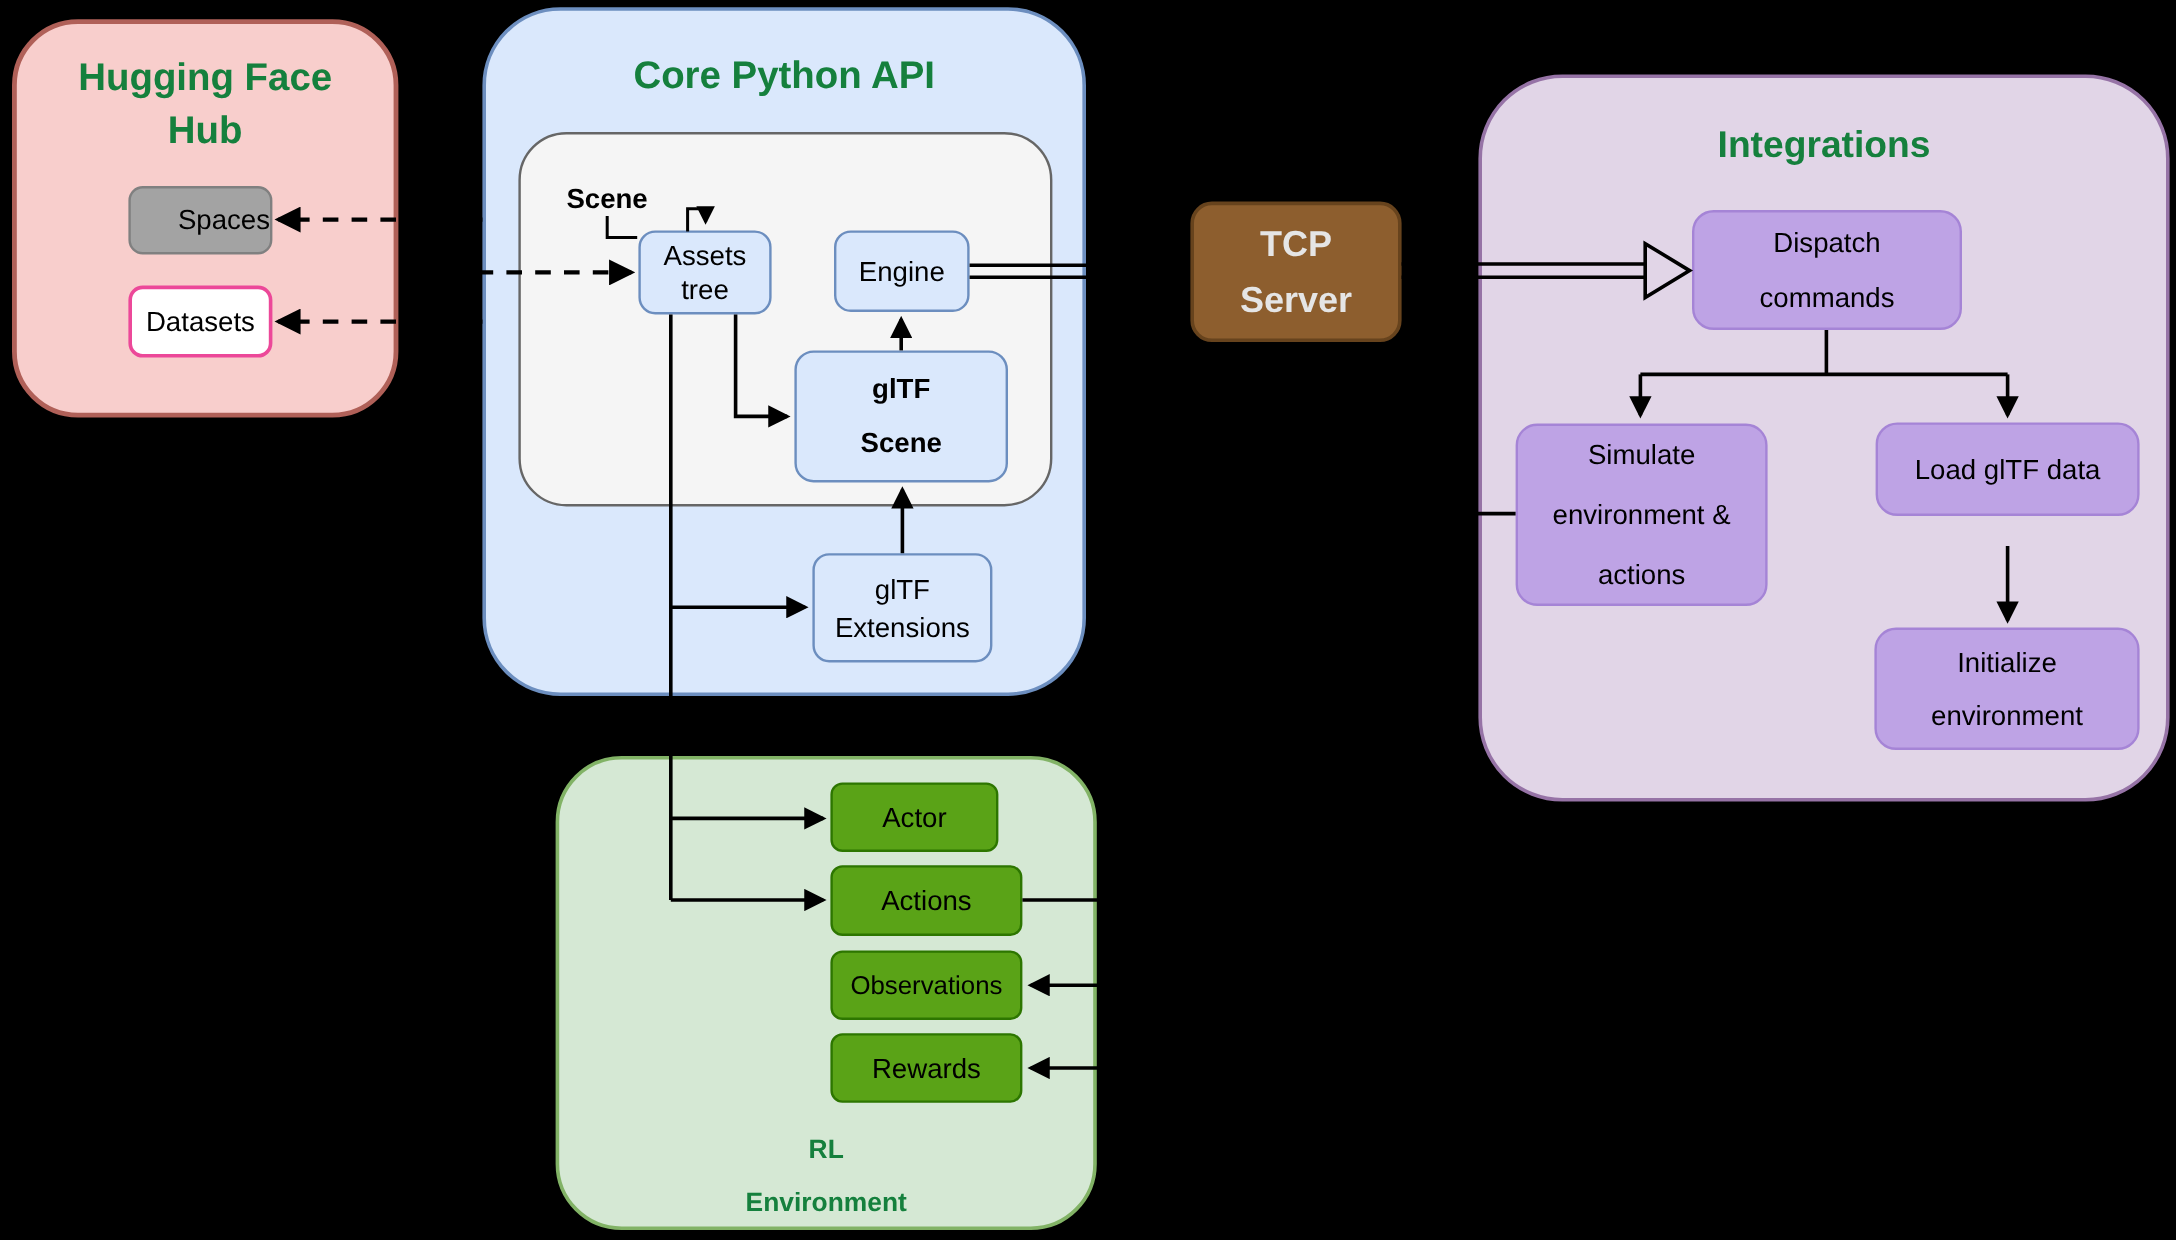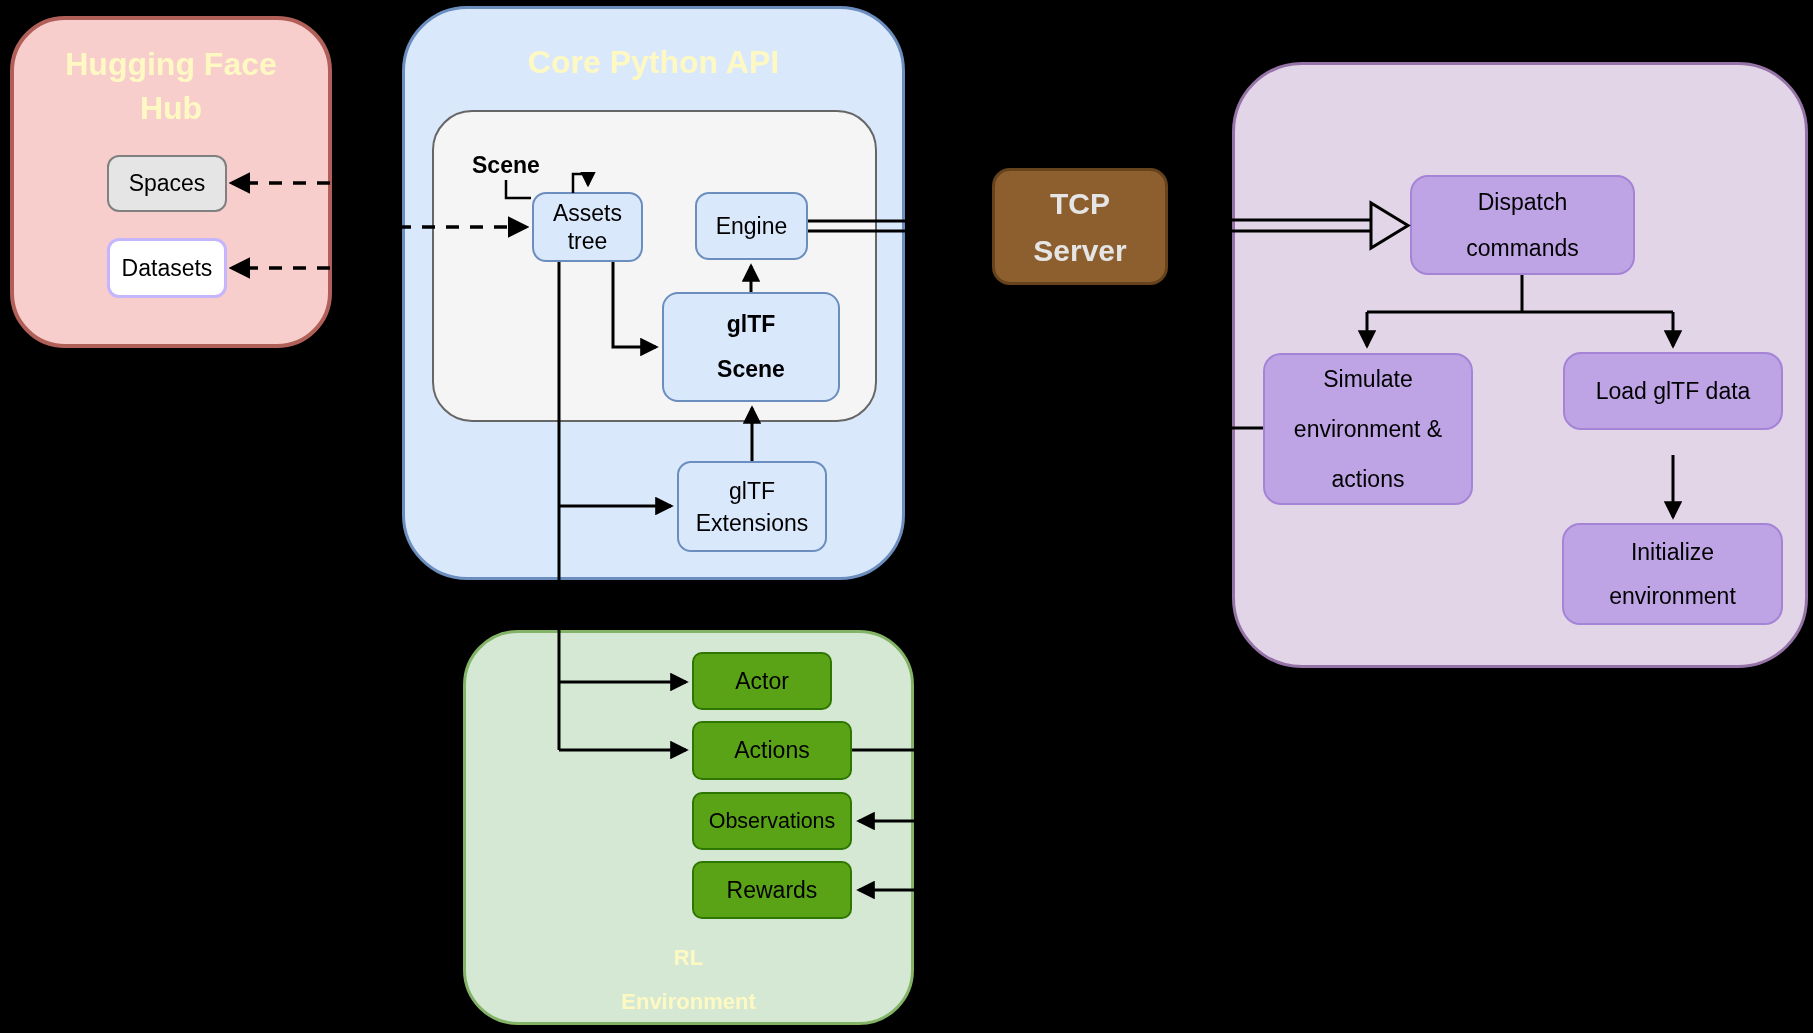--- a/index.html
+++ b/index.html
@@ -5,51 +5,52 @@
   html,body{margin:0;padding:0;background:#000;}
   body{font-family:"Liberation Sans", sans-serif;}
   .stage{position:relative;width:1813px;height:1033px;background:#000;overflow:hidden;}
   .container{position:absolute;box-sizing:border-box;}
   .hf{left:10px;top:16px;width:322px;height:332px;background:#f8cecc;border:4px solid #b06058;border-radius:55px;}
   .core{left:402px;top:6px;width:503px;height:574px;background:#dae8fc;border:3px solid #6c8ebf;border-radius:65px;}
   .scenebox{left:432px;top:110px;width:445px;height:312px;background:#f5f5f5;border:2.5px solid #666666;border-radius:40px;}
   .tcp{left:992px;top:168px;width:176px;height:117px;background:#8d5e2e;border:3px solid #67431d;border-radius:18px;display:flex;align-items:center;justify-content:center;}
   .integrations{left:1232px;top:62px;width:576px;height:606px;background:#e1d5e7;border:3px solid #9673a6;border-radius:70px;}
   .rl{left:463px;top:630px;width:451px;height:395px;background:#d5e8d4;border:3.5px solid #82b366;border-radius:55px;}
-  .title{position:absolute;text-align:center;color:#fef9c3;font-weight:bold;white-space:pre-line;}
+  .title{position:absolute;text-align:center;color:#15803d;font-weight:bold;white-space:pre-line;}
   .t-hf{left:10px;top:42px;width:322px;font-size:32px;line-height:44px;}
   .t-core{left:402px;top:41px;width:503px;font-size:32px;line-height:42px;}
   .t-int{left:1232px;top:100px;width:576px;font-size:31px;line-height:42px;}
   .t-rl{left:463px;top:936px;width:451px;font-size:22px;line-height:44px;}
   .t-tcp{font-size:30px;line-height:47px;text-align:center;color:#e5e5e5;font-weight:bold;white-space:pre-line;}
   .t-scene{left:472px;top:152px;font-size:23px;font-weight:bold;color:#000;position:absolute;}
   .node{position:absolute;box-sizing:border-box;display:flex;align-items:center;justify-content:center;text-align:center;color:#000;font-size:23px;white-space:pre-line;}
   .blue{background:#dae8fc;border:2.5px solid #6c8ebf;border-radius:14px;}
-  .grayn{background:#e5e5e5;border:2.5px solid #808080;border-radius:12px;}
-  .whiten{background:#ffffff;border:3px solid #c4b5fd;border-radius:12px;}
+  .grayn{background:#a3a3a3;border:2.5px solid #808080;border-radius:12px;justify-content:flex-end;}
+  .whiten{background:#ffffff;border:3px solid #ec4899;border-radius:12px;}
   .purplen{background:#bea3e5;border:2.5px solid #a584d6;border-radius:18px;}
   .greenn{background:#5aa317;border:2.5px solid #2d7600;border-radius:10px;}
   .bold{font-weight:bold;}
   .wires{position:absolute;left:0;top:0;z-index:5;pointer-events:none;}
 </style>
 </head>
 <body>
 
 <div class="stage">
 
   <div class="container hf"></div>
   <div class="container core"></div>
   <div class="container scenebox"></div>
   <div class="container integrations"></div>
   <div class="container rl"></div>
 
   <div class="title t-hf">Hugging Face
 Hub</div>
   <div class="title t-core">Core Python API</div>
   <div class="t-scene">Scene</div>
+  <div class="title t-int">Integrations</div>
   <div class="title t-rl">RL
 Environment</div>
 
   <div class="container tcp">
     <span class="t-tcp">TCP
 Server</span>
   </div>
 
   <div class="node grayn" style="left:107px;top:155px;width:120px;height:57px;">
     <span>Spaces</span>

